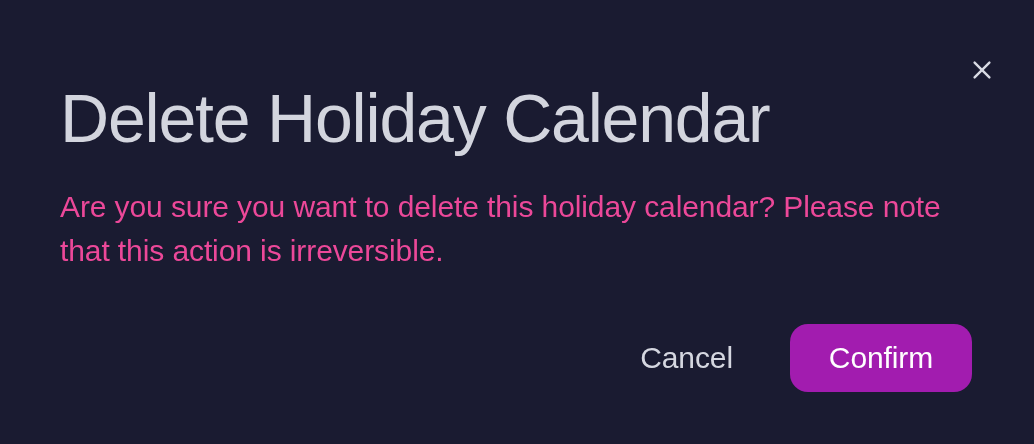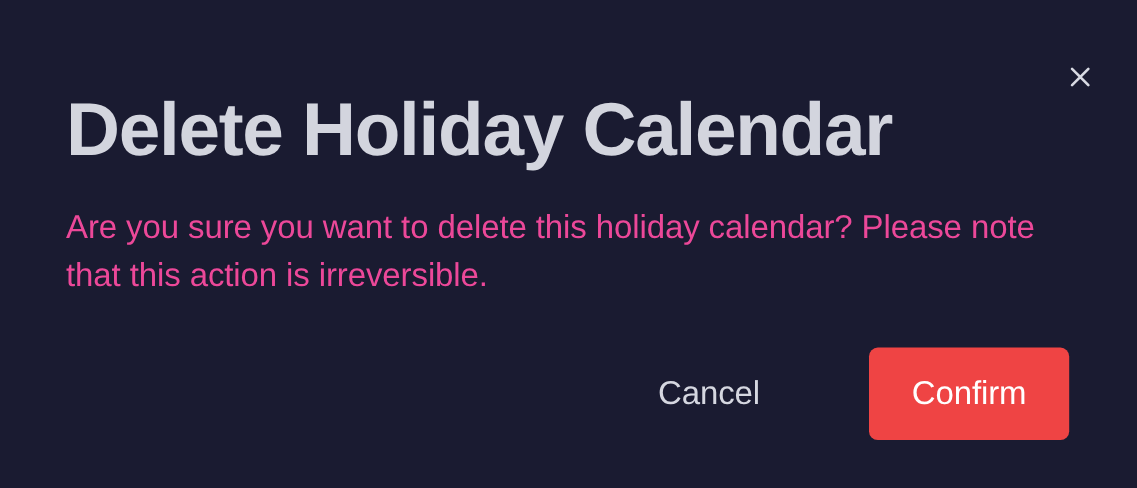--- a/index.html
+++ b/index.html
@@ -45,21 +45,21 @@
   }
 
   
   .dialog-title {
     position: absolute;
     left: 60px;
     top: 78px;
     margin: 0;
     font-size: 68px;
     line-height: 80px;
-    font-weight: 700;
+    font-weight: 400;
     letter-spacing: -1.2px;
     color: #d3d5de;
     white-space: nowrap;
   }
 
   
   .dialog-body {
     position: absolute;
     left: 60px;
     top: 185px;
@@ -86,37 +86,36 @@
     box-sizing: border-box;
   }
 
   .btn {
     font-family: "Liberation Sans", sans-serif;
     font-size: 30px;
     line-height: 1;
     border: none;
     cursor: pointer;
     white-space: nowrap;
-    margin-left: 42px;
   }
 
   .btn-cancel {
     background: transparent;
     color: #d5d7e0;
     padding: 0;
     margin-right: 57px;
     letter-spacing: -0.1px;
   }
 
   .btn-confirm {
-    background: #ef4444;
+    background: #a21caf;
     color: #ffffff;
     width: 182px;
-    height: 84px;
-    border-radius: 8px;
+    height: 68px;
+    border-radius: 18px;
     letter-spacing: -0.1px;
     display: flex;
     align-items: center;
     justify-content: center;
   }
 </style>
 </head>
 <body>
 
 <div class="dialog">

